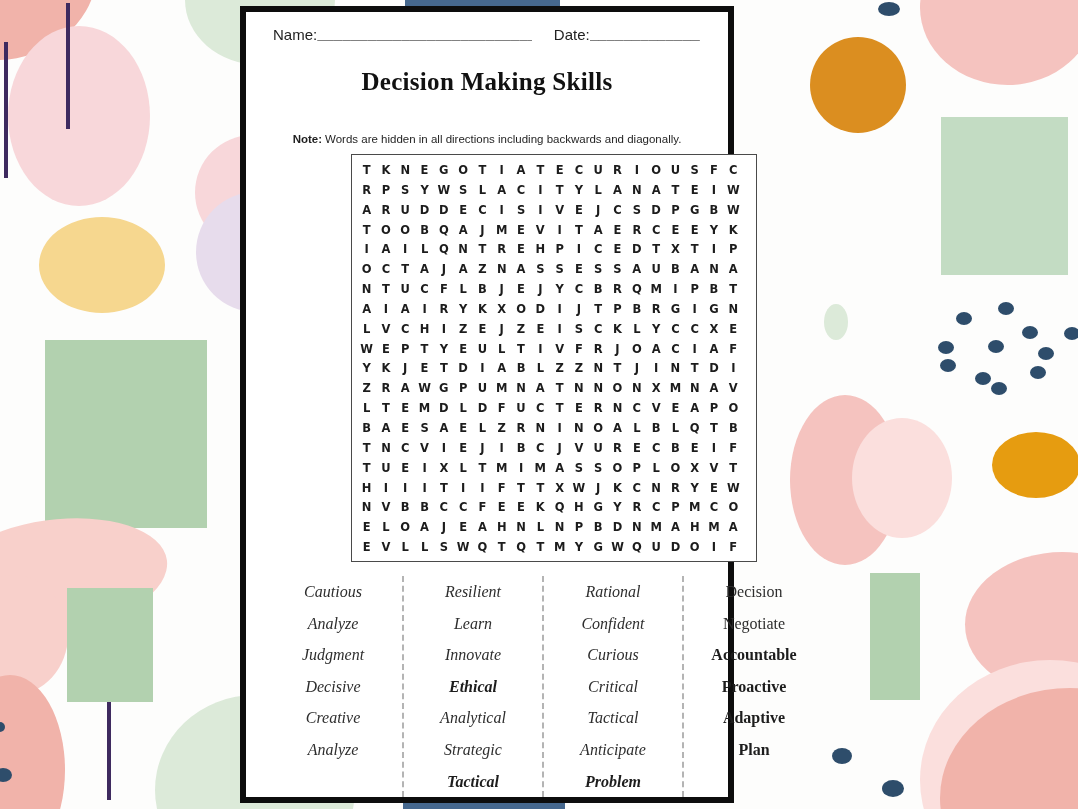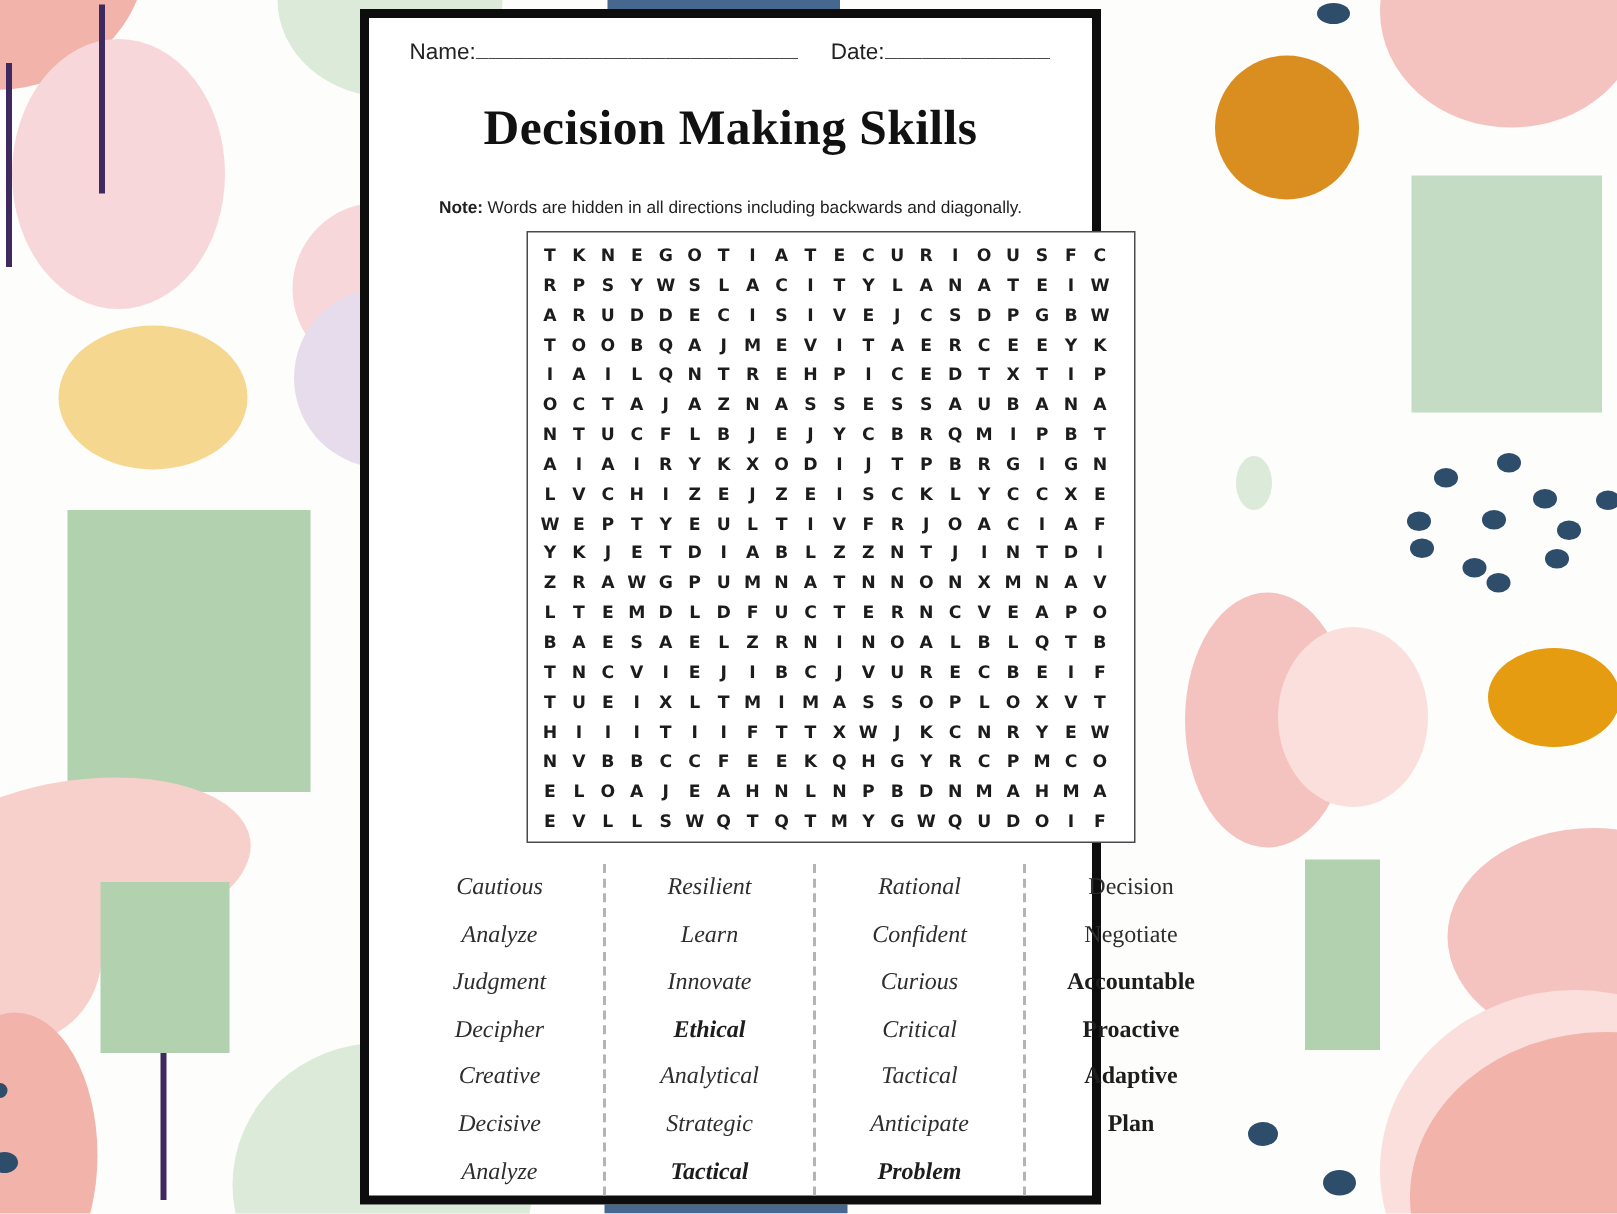--- a/index.html
+++ b/index.html
@@ -40,21 +40,21 @@
   .fill-line{
     display:inline-block;overflow:hidden;white-space:nowrap;
     font-family:"DejaVu Sans Mono",monospace;font-size:14px;color:#222;
     height:19px;
   }
   .fill-name{width:288px;margin-right:22px;}
   .fill-date{width:148px;}
   .title{
     position:absolute;left:0;right:0;top:56px;text-align:center;
     font-family:"Liberation Serif",serif;font-weight:bold;
-    font-size:33px;letter-spacing:.3px;color:#111;
+    font-size:25px;letter-spacing:.3px;color:#111;
   }
   .note-line{
     position:absolute;left:0;right:0;top:121px;text-align:center;
     font-size:11.5px;color:#1f1f1f;
   }
   .note-line b{margin-right:3px;}
   .grid-box{
     position:absolute;left:105px;top:142px;width:406px;height:408px;
     box-sizing:border-box;border:1px solid var(--grid-border);
     padding:6px 0 0 5px;background:#fff;
@@ -581,23 +581,22 @@
         <span class="cell">I</span>
         <span class="cell">F</span>
       </div>
     </div>
 
   <div class="words">
       <div class="word-col with-sep">
         <div class="word">Cautious</div>
         <div class="word">Analyze</div>
         <div class="word">Judgment</div>
-        <div class="word">Decipher</div>
+        <div class="word">Decisive</div>
         <div class="word">Creative</div>
-        <div class="word">Decisive</div>
         <div class="word">Analyze</div>
       </div>
       <div class="word-col with-sep">
         <div class="word">Resilient</div>
         <div class="word">Learn</div>
         <div class="word">Innovate</div>
         <div class="word bold">Ethical</div>
         <div class="word">Analytical</div>
         <div class="word">Strategic</div>
         <div class="word bold">Tactical</div>

